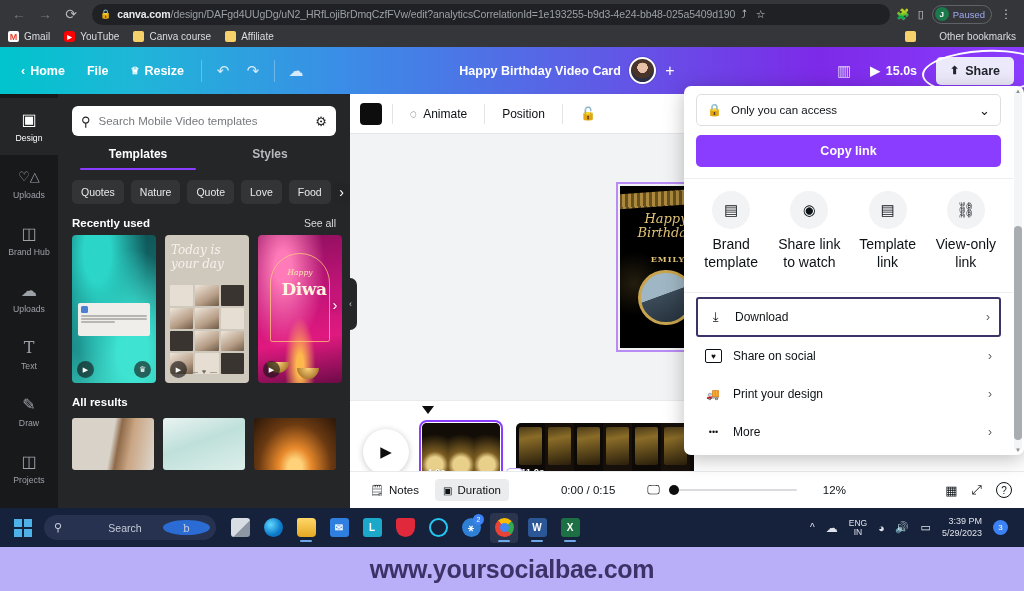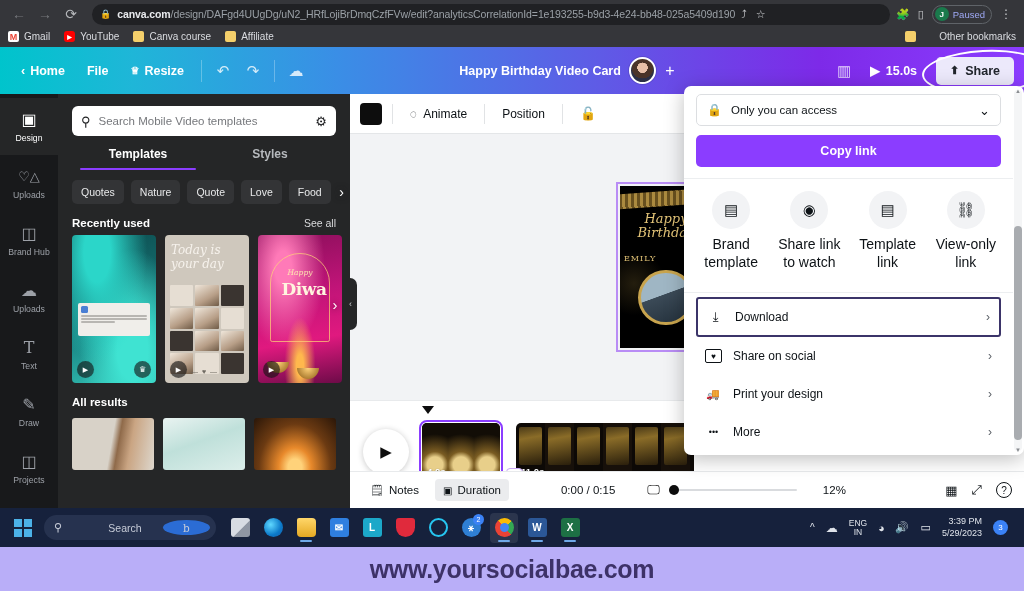--- a/index.html
+++ b/index.html
@@ -223,22 +223,22 @@
     position: absolute; left: -4%; right: -4%; top: 3%; height: 9%;
     background: repeating-linear-gradient(90deg, #c9a24a 0 3px, #7a5e24 3px 6px);
     transform: rotate(-4deg); opacity: .85;
   }
   .design .hb1 {
     position: absolute; left: 0; right: 0; top: 16%; text-align: center;
     color: #e3c478; font-family: "DejaVu Serif", serif; font-style: italic; font-size: 13px;
     line-height: 1.05;
   }
   .design .nm {
-    position: absolute; left: 4px; right: 0; top: 42%; 
-    color: #e3c478; font-family: "DejaVu Serif", serif; font-size: 8px; letter-spacing: 1px;
+    position: absolute; left: 4px; right: 0; top: 42%; text-align: center;
+    color: #e3c478; font-family: "DejaVu Serif", serif; font-size: 8px; letter-spacing: 1px; font-weight: bold;
   }
   .design .frame {
     position: absolute; left: 20%; top: 52%; width: 60%; height: 34%;
     border-radius: 50%; border: 3px solid #c8a košt;
     border: 3px solid #c8a44e;
     background: linear-gradient(160deg, #9fb6c4 0 44%, #3b4a57 45%, #23303b 100%);
   }
   .design .glow {
     position: absolute; left: -20%; top: 40%; width: 70%; height: 40%;
     background: radial-gradient(circle, rgba(200,164,78,.18), transparent 70%);

